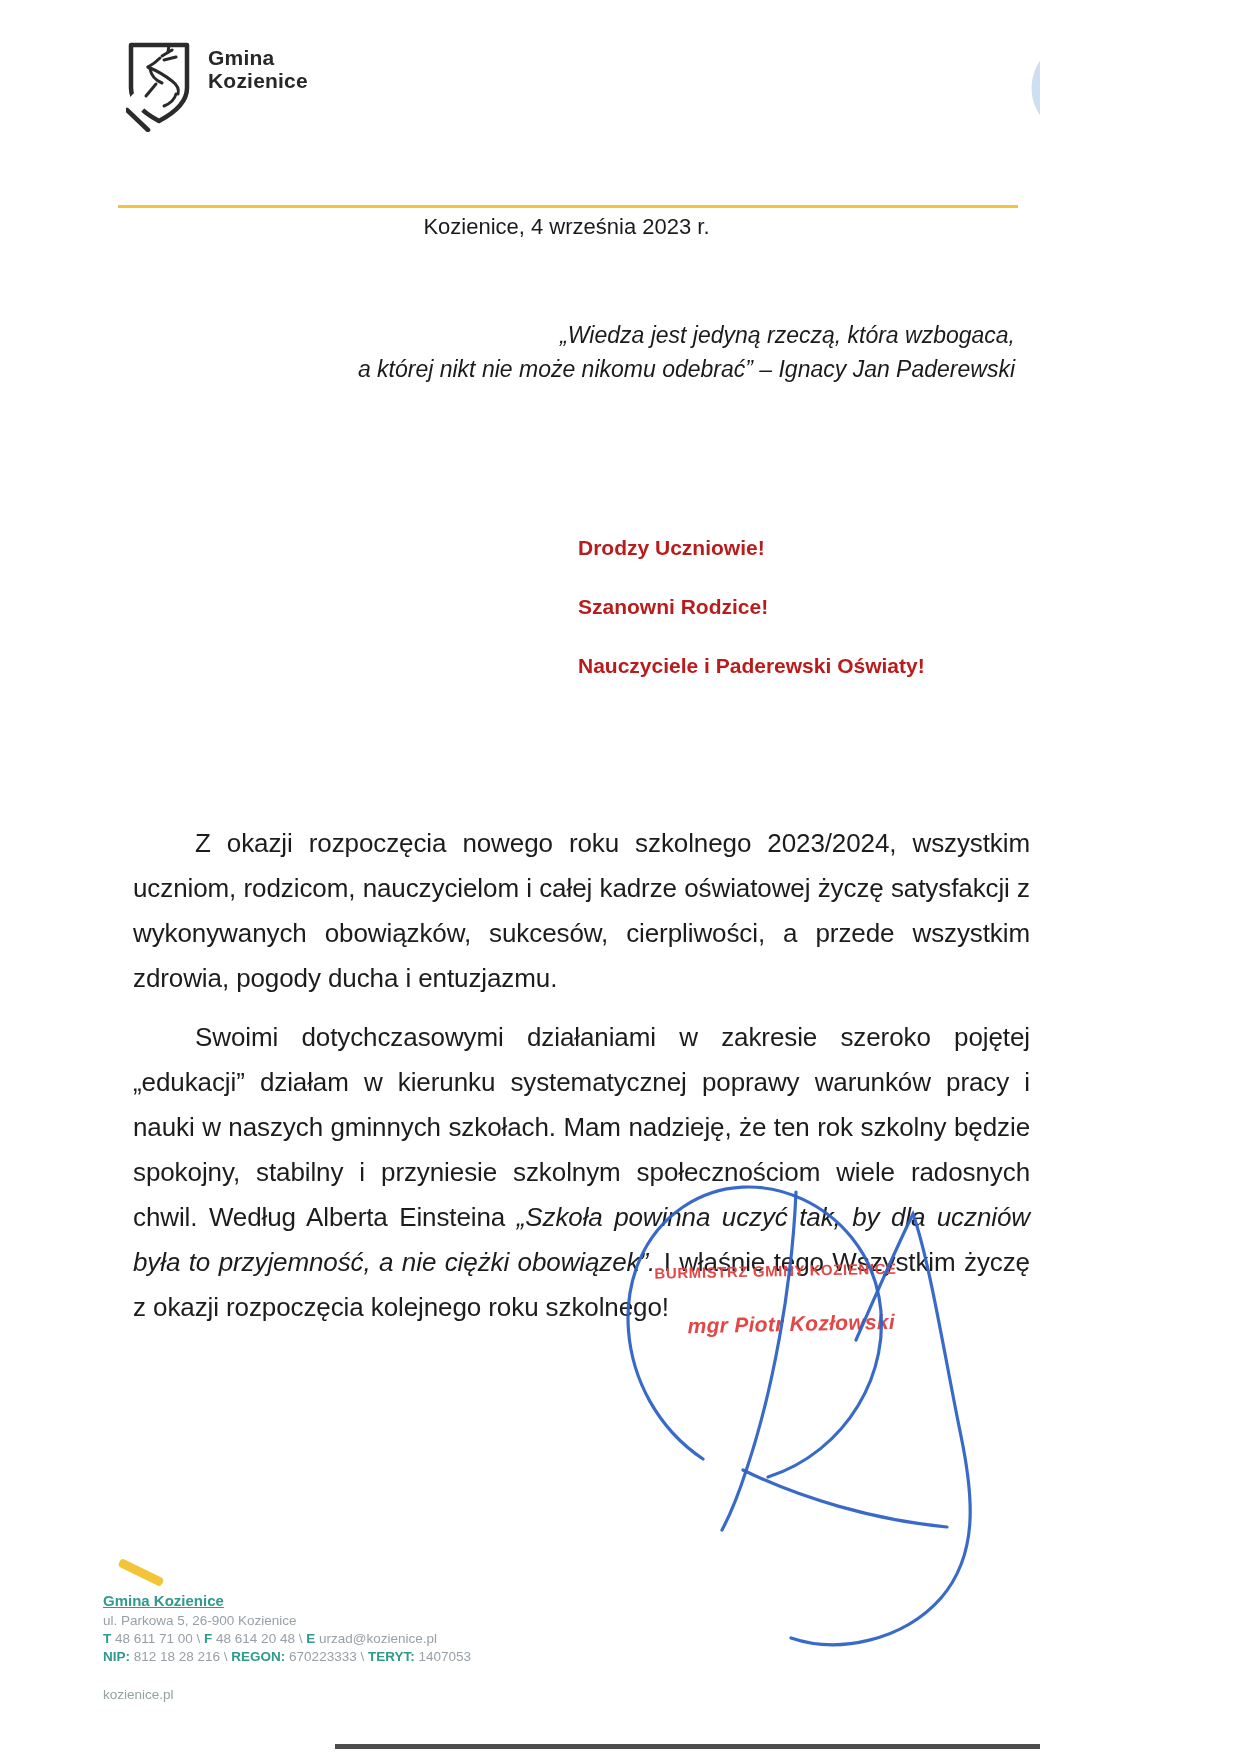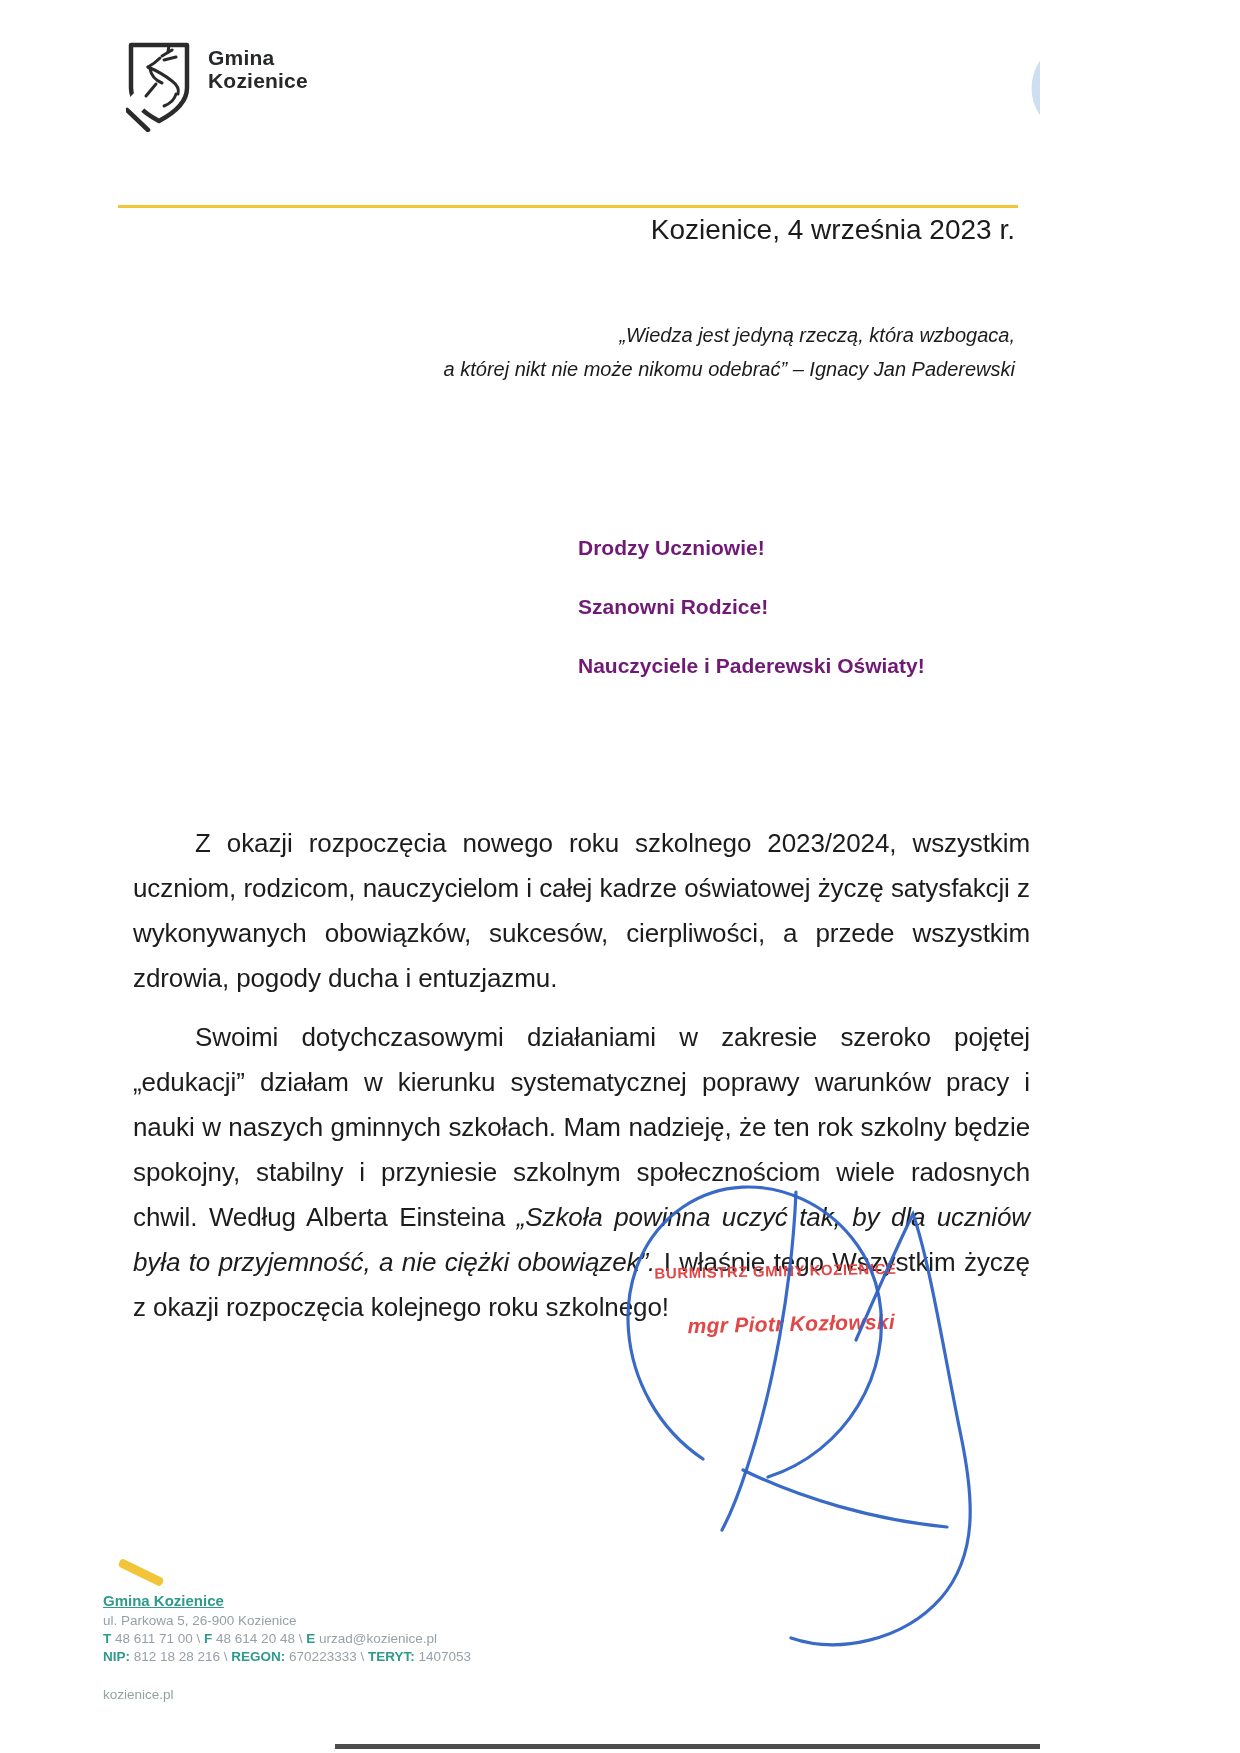--- a/index.html
+++ b/index.html
@@ -13,24 +13,24 @@
   .brand{position:absolute;left:126px;top:42px;display:flex;gap:16px;}
   .brand svg{display:block;}
   .brand-text{font-weight:700;font-size:21px;line-height:23px;color:#26282a;padding-top:4px;letter-spacing:.2px;}
   
   .award{position:absolute;left:1028px;top:30px;width:120px;}
   .award-small{margin:4px 0 0 38px;font-size:14px;color:#c2c6cc;letter-spacing:.5px;}
   .award-year{margin:0 0 0 24px;font-size:24px;font-weight:700;color:var(--award-gray,#5d636c);letter-spacing:1px;}
   
   .rule{position:absolute;left:118px;top:205px;width:900px;height:3px;background:var(--rule-yellow,#f2c437);}
   
-  .dateline{position:absolute;left:118px;top:214px;width:897px;text-align:right;font-size:28px;color:#1b1b1b;}
-  .quote{position:absolute;left:118px;top:318px;width:897px;text-align:right;font-style:italic;font-size:20px;line-height:34px;color:#1b1b1b;font-weight:500;}
+  .dateline{position:absolute;left:118px;top:214px;width:897px;text-align:center;font-size:22px;color:#1b1b1b;}
+  .quote{position:absolute;left:118px;top:318px;width:897px;text-align:right;font-style:italic;font-size:23px;line-height:34px;color:#1b1b1b;font-weight:500;}
   
-  .salutations{position:absolute;left:578px;top:536px;font-weight:700;font-size:21px;color:#701a75;}
+  .salutations{position:absolute;left:578px;top:536px;font-weight:700;font-size:21px;color:#b91c1c;}
   .salutations div{margin-bottom:35px;}
   
   .body{position:absolute;left:118px;width:897px;margin:15px;font-size:26px;line-height:45px;
     text-align:justify;text-indent:62px;color:#1c1c1c;letter-spacing:-0.1px;}
   .p1{top:806px;}
   .p2{top:1000px;}
   .run-italic{font-style:italic;}
   
   .stamp{position:absolute;left:655px;top:1262px;width:270px;color:var(--stamp-red,#e24747);transform:rotate(-1.2deg);}
   .stamp-title{font-size:15px;font-weight:700;letter-spacing:.6px;}

